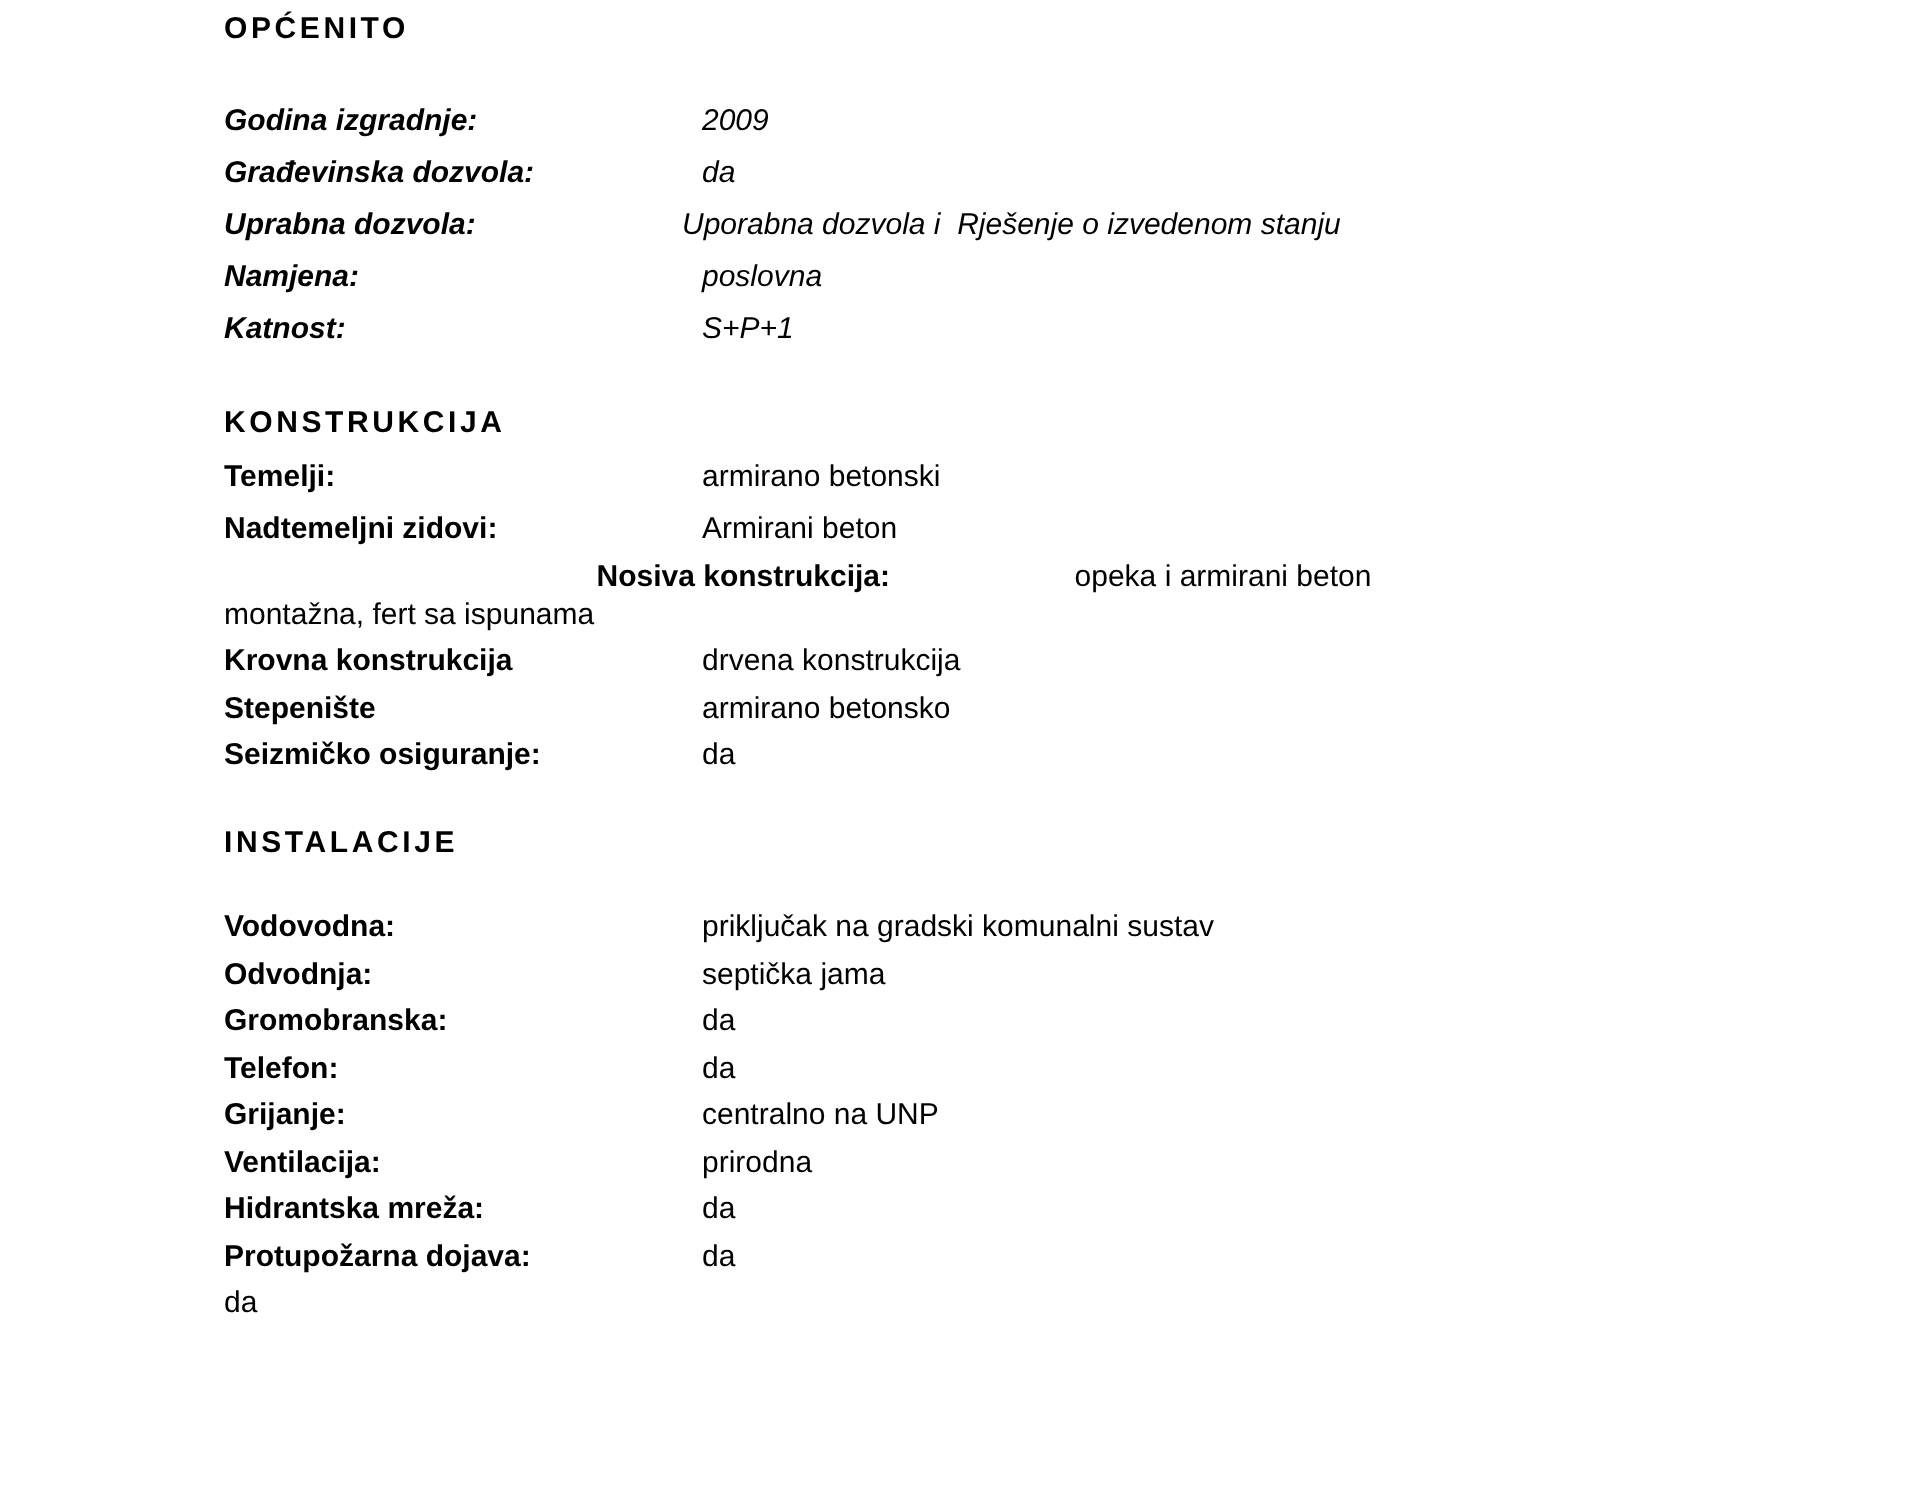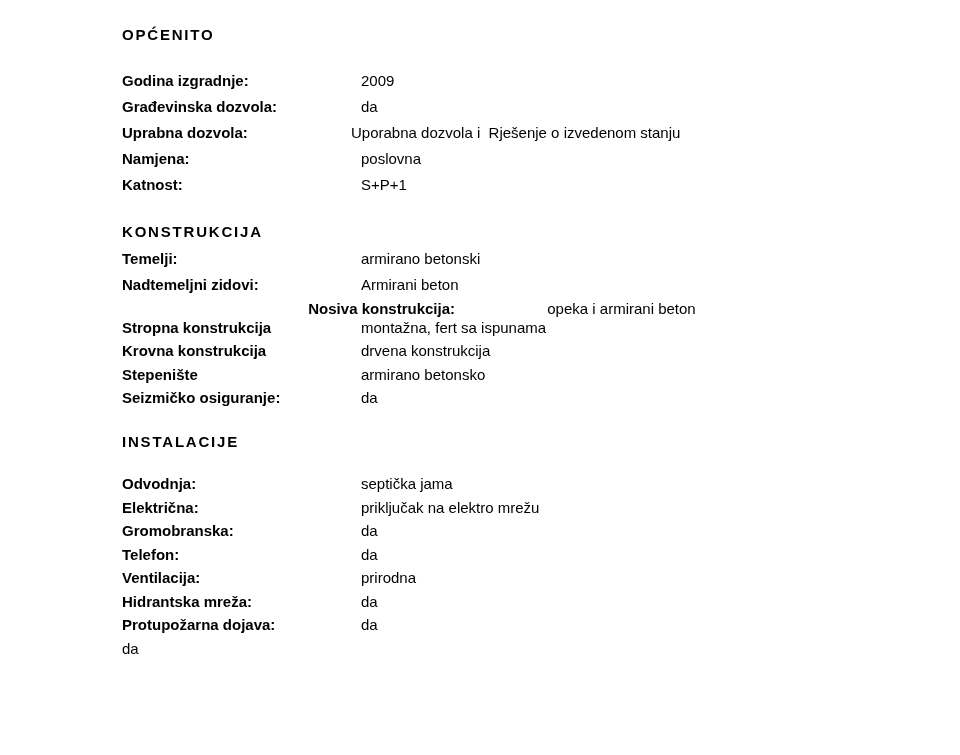--- a/index.html
+++ b/index.html
@@ -13,42 +13,42 @@
     height: 755px;
     position: relative;
     overflow: hidden;
     font-family: "Liberation Sans", sans-serif;
     color: #000000;
     -webkit-font-smoothing: antialiased;
   }
   .doc {
     position: absolute;
     top: 0;
-    left: 122px;
+    left: 112px;
     width: 760px;
-    padding-top: 25px;
+    padding-top: 5px;
   }
   .heading {
     font-size: 15px;
     font-weight: bold;
     letter-spacing: 1.8px;
     line-height: 19px;
     margin: 0;
   }
   .heading.h-opcenito     { margin-bottom: 28px; }
   .heading.h-konstrukcija { margin-top: 20px; margin-bottom: 9px; }
   .heading.h-instalacije  { margin-top: 19px; margin-bottom: 24.5px; }
   .row {
     display: flex;
     align-items: flex-start;
     font-size: 15px;
     line-height: 18px;
     height: 23.5px;
   }
-  .sec-opcenito .row { height: 26px; }
+  .sec-opcenito .row { height: 26px; font-style: italic; }
   .row.h26   { height: 26px; }
   .row.tight { height: 19px; justify-content: center; }
   .label {
     flex: 0 0 239px;
     font-weight: bold;
   }
   .value {
     white-space: pre;
   }
   .value.shift { margin-left: -10px; }
@@ -90,54 +90,57 @@
     </div>
     <div class="row">
       <span class="label">Nadtemeljni zidovi:</span>
       <span class="value">Armirani beton</span>
     </div>
     <div class="row tight">
       <span class="label">Nosiva konstrukcija:</span>
       <span class="value">opeka i armirani beton</span>
     </div>
     <div class="row">
-      <span class="label">Stropna konstrukcija</span>
       <span class="value">montažna, fert sa ispunama</span>
     </div>
     <div class="row">
       <span class="label">Krovna konstrukcija</span>
       <span class="value">drvena konstrukcija</span>
     </div>
     <div class="row">
       <span class="label">Stepenište</span>
       <span class="value">armirano betonsko</span>
     </div>
     <div class="row">
       <span class="label">Seizmičko osiguranje:</span>
       <span class="value">da</span>
     </div>
   </section>
 
   <section class="sec-instalacije">
     <h2 class="heading h-instalacije">INSTALACIJE</h2>
     <div class="row">
+      <span class="label">Vodovodna:</span>
+      <span class="value">priključak na gradski komunalni sustav</span>
+    </div>
+    <div class="row">
       <span class="label">Odvodnja:</span>
       <span class="value">septička jama</span>
-    </div>
-    <div class="row">
-      <span class="label">Električna:</span>
-      <span class="value">priključak na elektro mrežu</span>
     </div>
     <div class="row">
       <span class="label">Gromobranska:</span>
       <span class="value">da</span>
     </div>
     <div class="row">
       <span class="label">Telefon:</span>
       <span class="value">da</span>
+    </div>
+    <div class="row">
+      <span class="label">Grijanje:</span>
+      <span class="value">centralno na UNP</span>
     </div>
     <div class="row">
       <span class="label">Ventilacija:</span>
       <span class="value">prirodna</span>
     </div>
     <div class="row">
       <span class="label">Hidrantska mreža:</span>
       <span class="value">da</span>
     </div>
     <div class="row">

